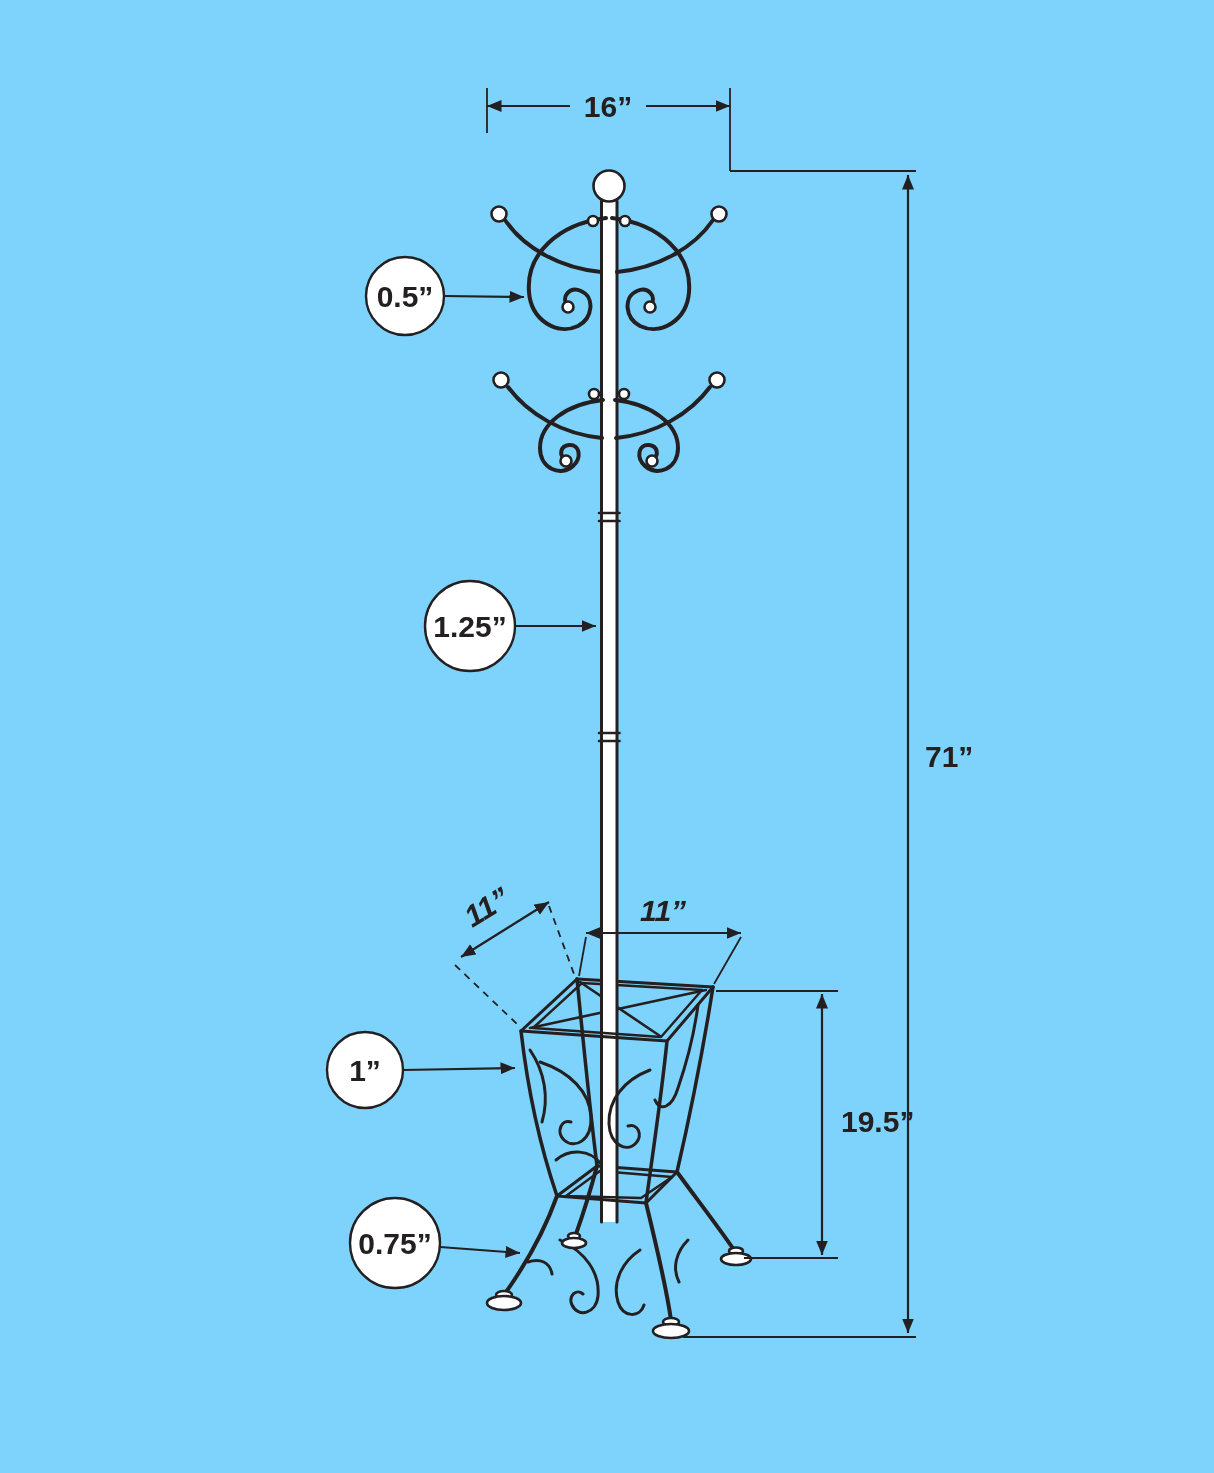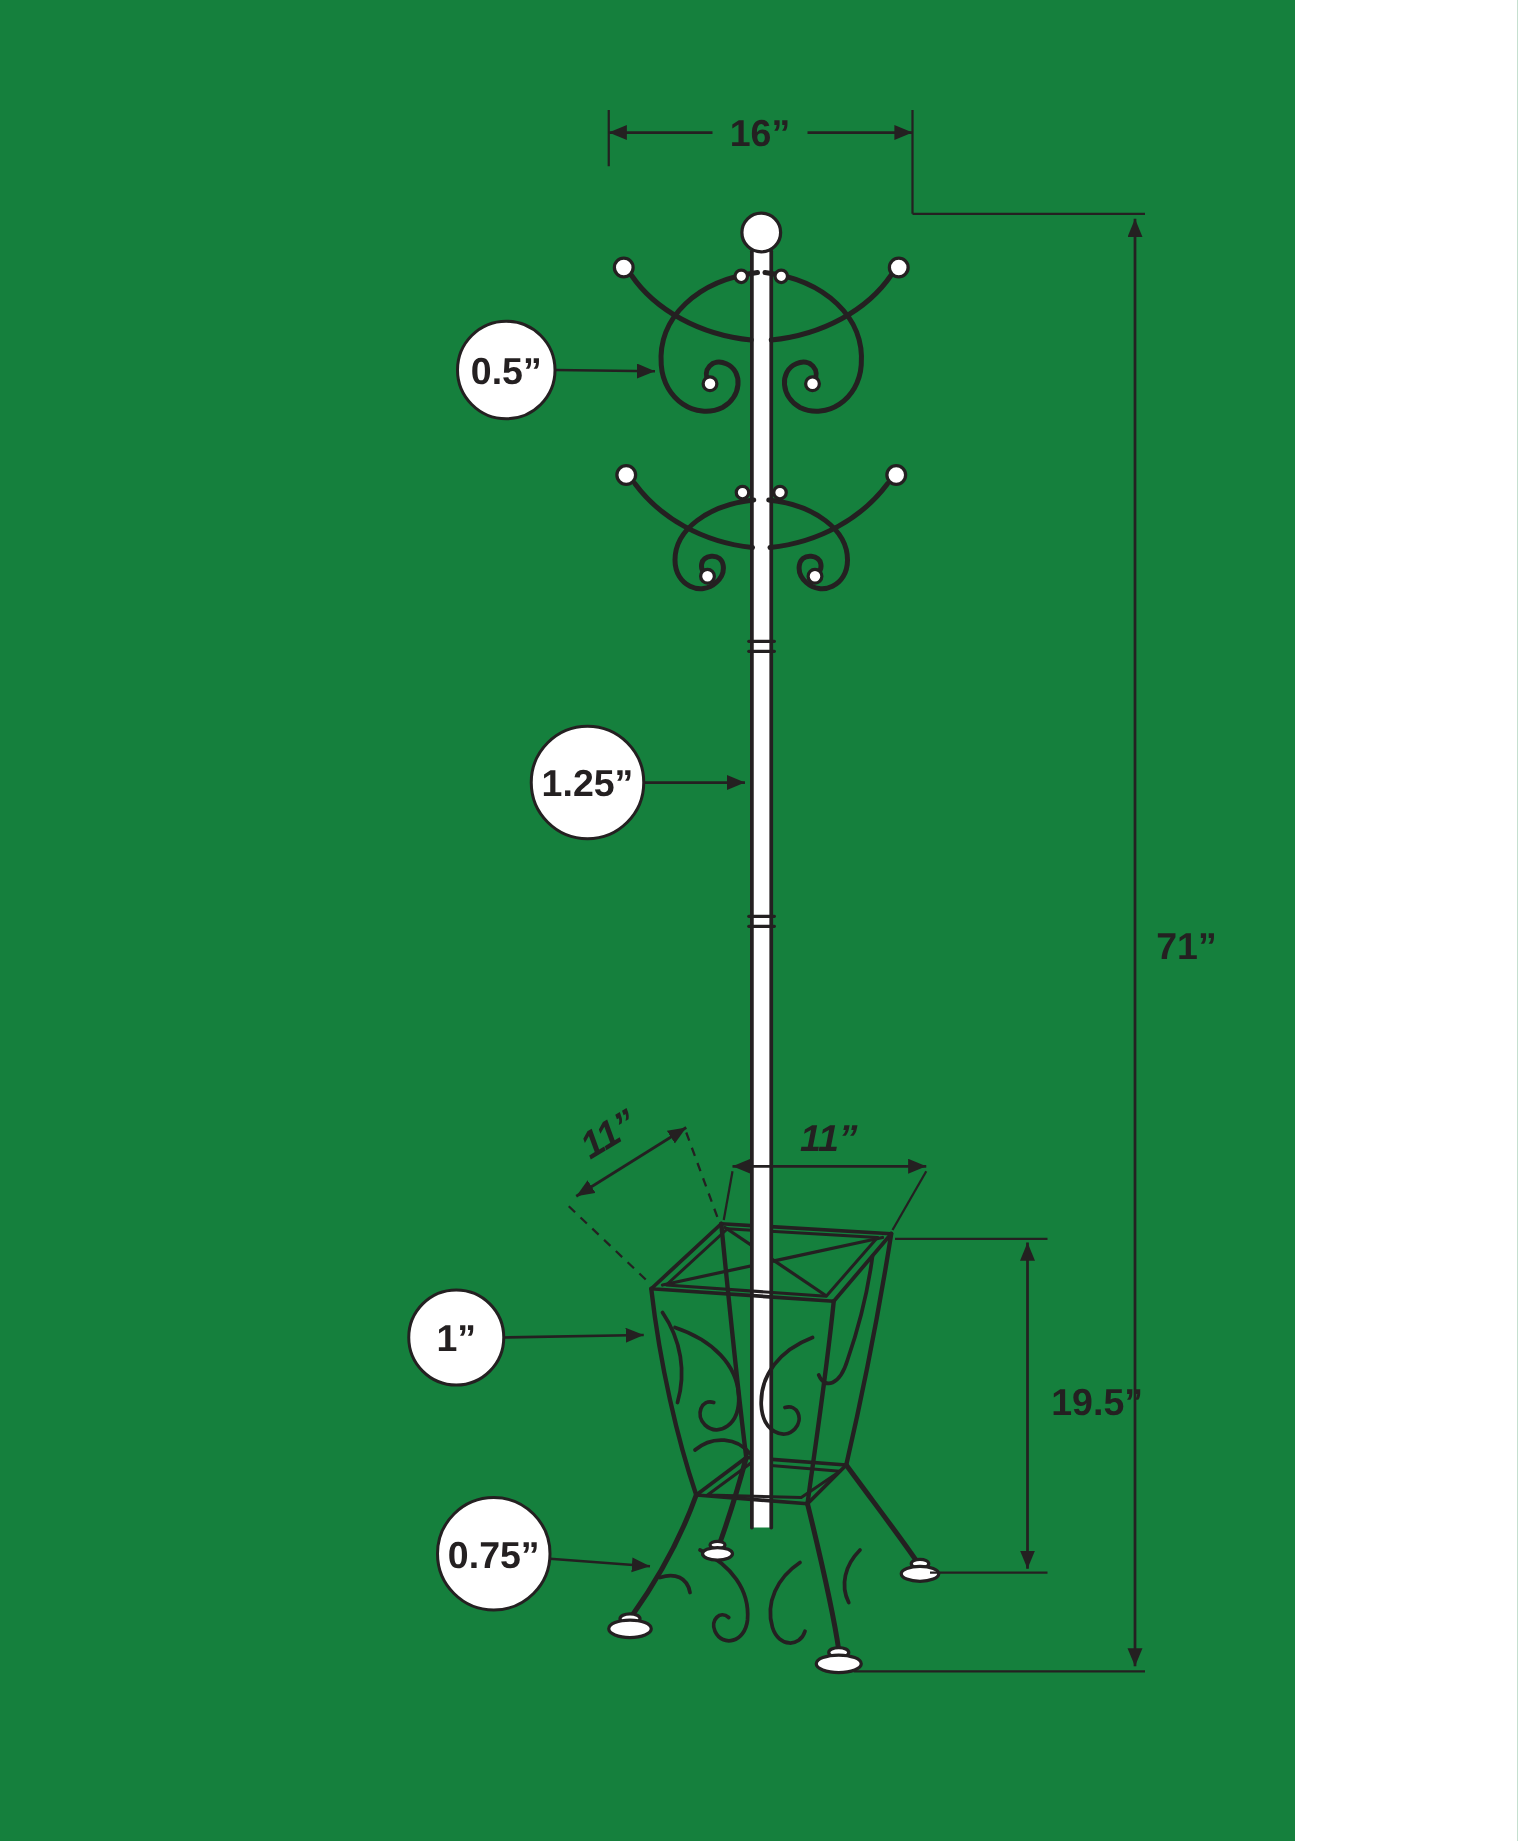--- a/index.html
+++ b/index.html
@@ -1,19 +1,19 @@
 <!DOCTYPE html>
 <html><head>
 <meta charset="utf-8">
 <style>
   html,body { margin:0; padding:0; background:#ffffff; }
   .canvas {
     position:relative;
-    width:1036px; height:1473px;
-    background:#15803d;
+    width:1214px; height:1473px;
+    background:#7dd3fc;
     overflow:hidden;
     font-family:"Liberation Sans", sans-serif;
   }
   svg { position:absolute; left:0; top:0; }
   .ln   { stroke:#242021; fill:none; stroke-linecap:round; stroke-linejoin:round; }
   .dim  { stroke:#242021; fill:none; stroke-width:2.2; }
   .thin { stroke:#242021; fill:none; stroke-width:1.8; }
   .dash { stroke:#242021; fill:none; stroke-width:1.8; stroke-dasharray:7 6; }
   .ball { fill:#ffffff; stroke:#242021; stroke-width:2.6; }
   .dim-text {

